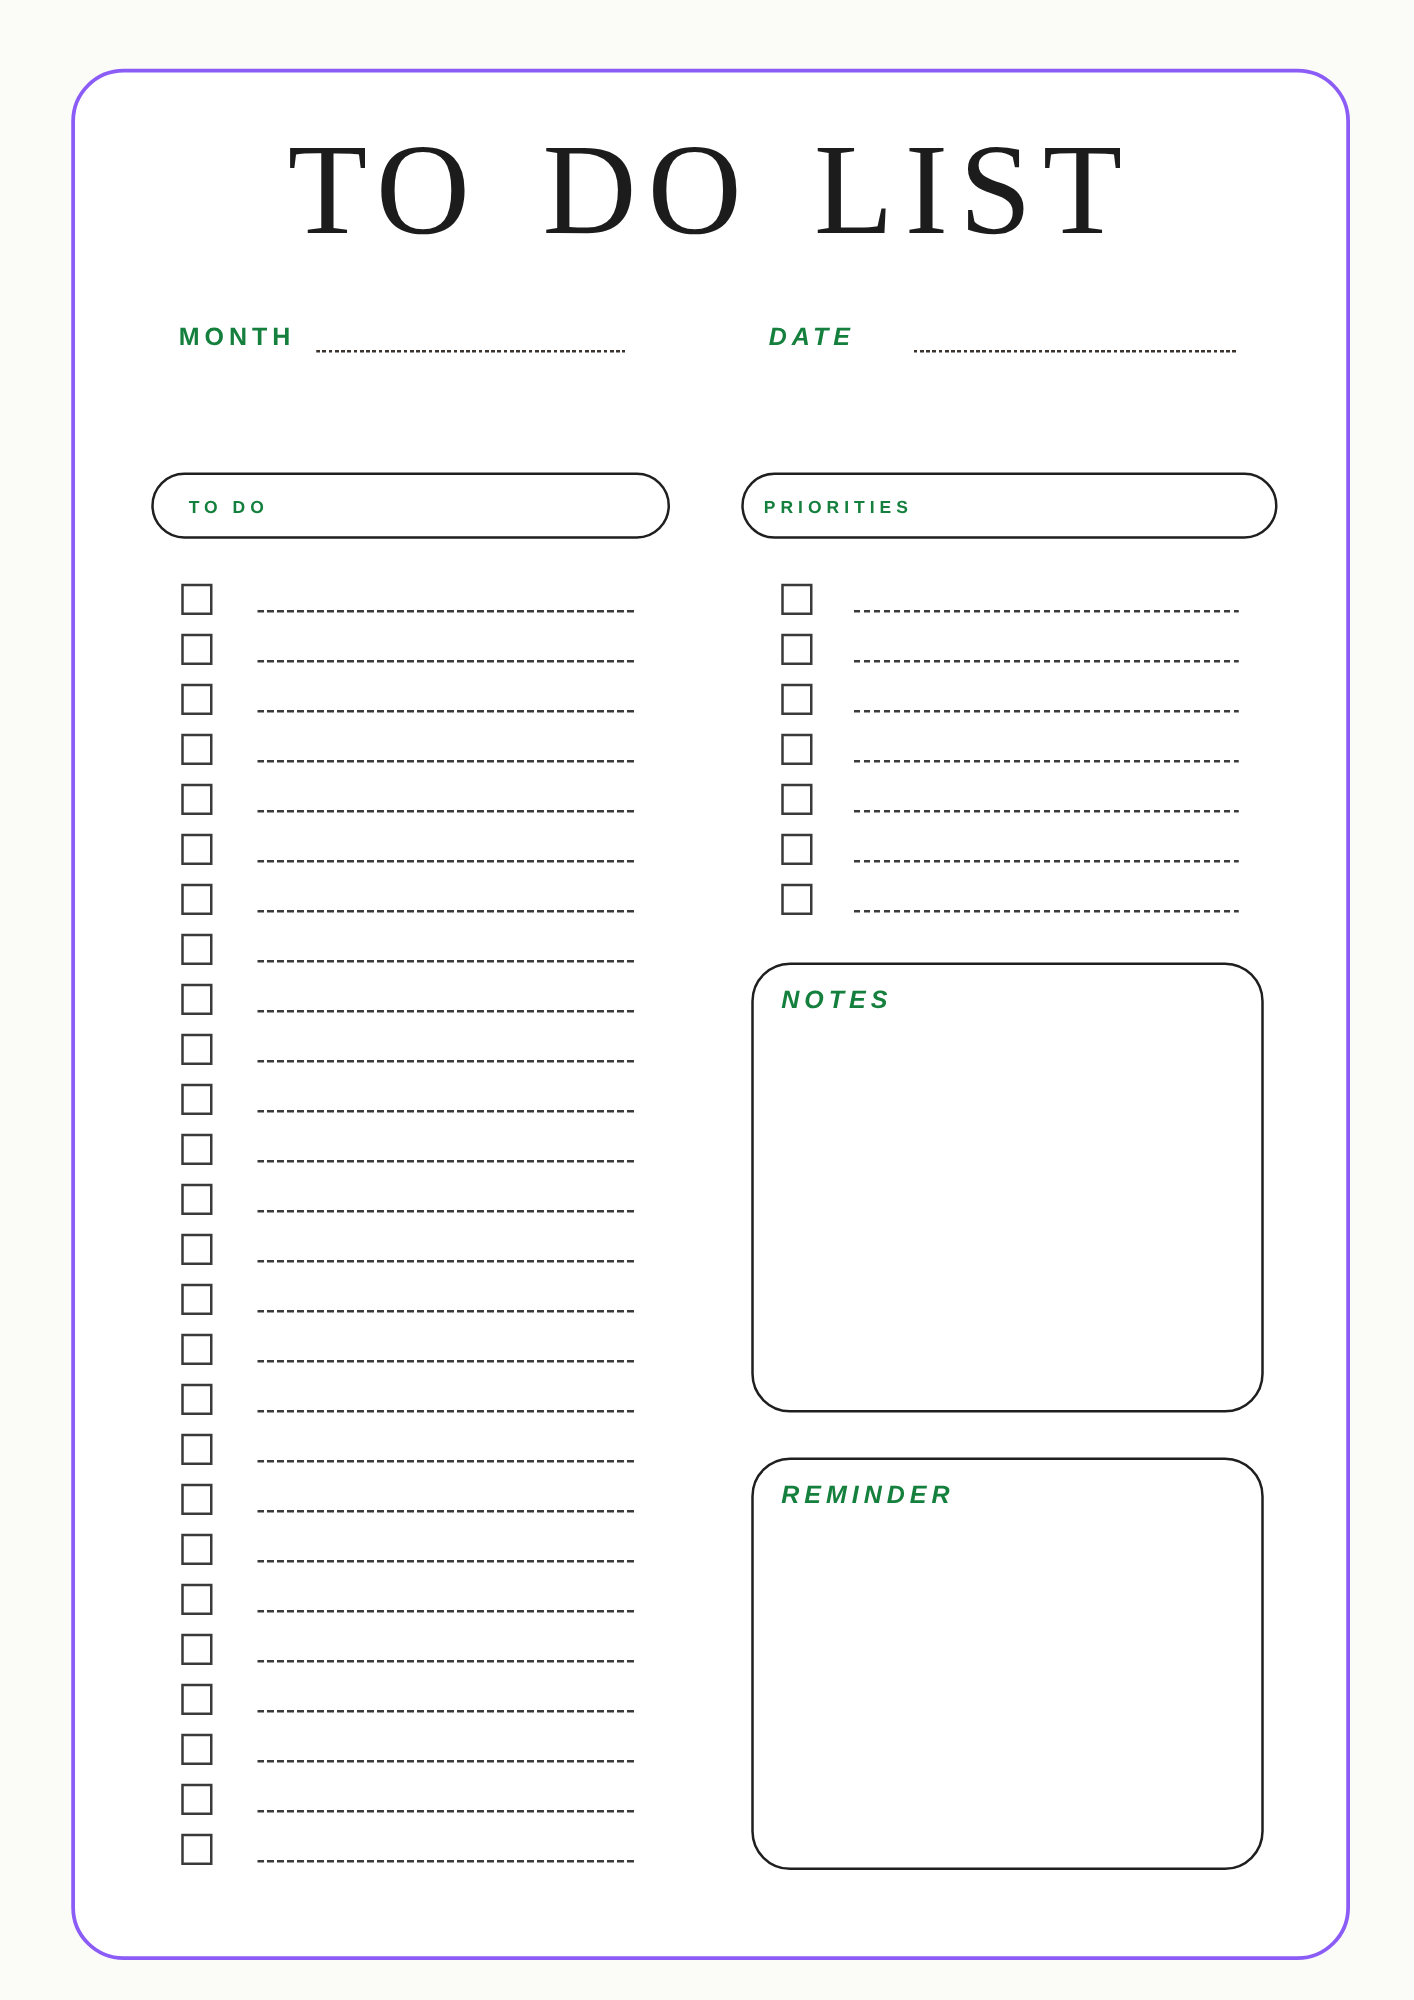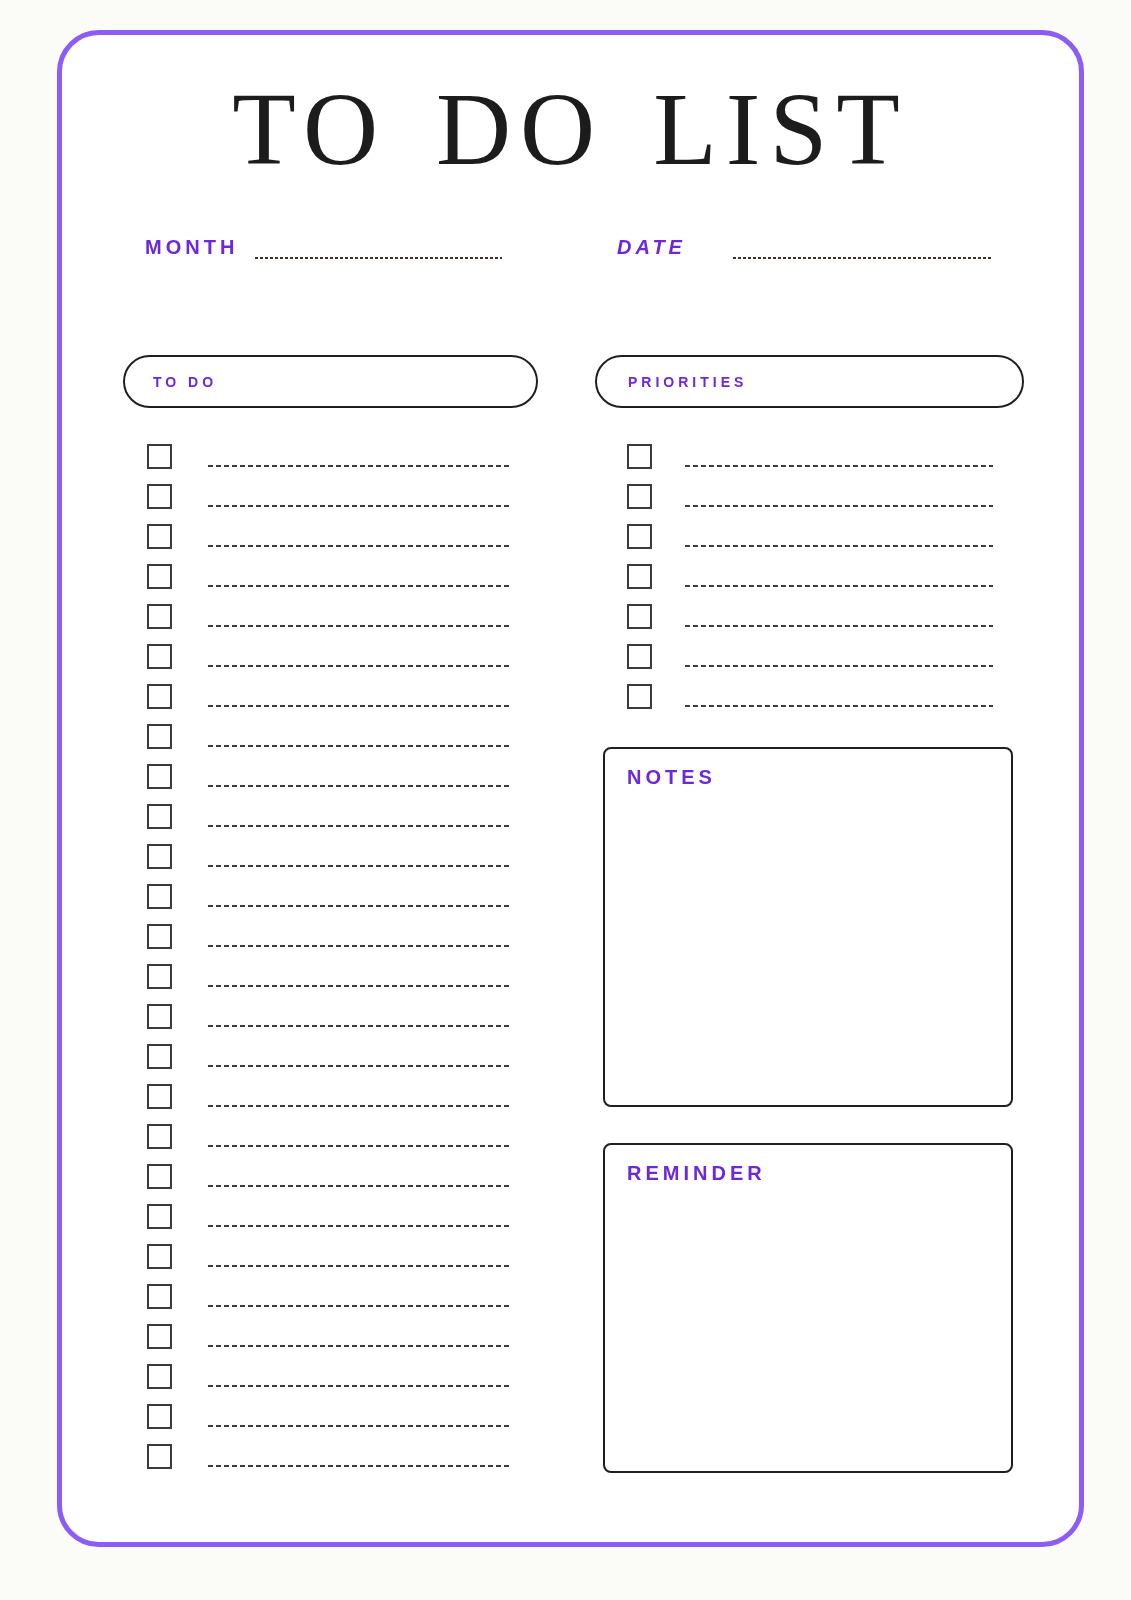--- a/index.html
+++ b/index.html
@@ -1,31 +1,31 @@
 <!DOCTYPE html>
 <html><head>
 <meta charset="utf-8">
 <style>
   html,body{margin:0;padding:0;background:#fbfbf8;}
   .canvas{
     position:relative;width:1131px;height:1600px;margin:0 auto;
     background:#fbfbf8;font-family:"Liberation Sans",sans-serif;overflow:hidden;
   }
   .page{
-    position:absolute;left:57px;top:30px;width:1017px;height:1507px;
-    background:#ffffff;border:5px solid #8b5cf6;border-radius:42px;
+    position:absolute;left:57px;top:55px;width:1017px;height:1507px;
+    background:#ffffff;border:3px solid #8b5cf6;border-radius:42px;
   }
   .abs{position:absolute;}
   .title{
     left:0;top:42px;width:100%;text-align:center;
     font-family:"Liberation Serif",serif;font-size:104px;font-weight:400;
     color:#1c1c1c;letter-spacing:9px;word-spacing:14px;line-height:1;white-space:nowrap;
   }
   .field-label,.section-label{
-    font-weight:bold;color:#6d28d9;letter-spacing:4px;font-size:20px;line-height:1;
+    font-weight:bold;color:#15803d;letter-spacing:4px;font-size:20px;line-height:1;
     white-space:nowrap;
   }
   .dotline{
     height:2px;
     background:repeating-linear-gradient(90deg,#3b342e 0 3px,transparent 3px 5px);
   }
   .pill{
     border:2px solid #1f1f1f;border-radius:27px;background:#ffffff;
     display:flex;align-items:center;height:53px;box-sizing:border-box;
   }
@@ -37,22 +37,23 @@
     position:absolute;left:0;top:0;width:25px;height:25px;box-sizing:border-box;
     border:2px solid #3a3a3a;background:#ffffff;
   }
   .dashline{
     position:absolute;bottom:2px;height:2px;
     background:repeating-linear-gradient(90deg,#3b3b3b 0 5px,transparent 5px 8px);
   }
   .rows .dashline{left:61px;width:302px;}
   .rows.right .dashline{left:58px;width:308px;}
   .bigbox{
-    border:2px solid #1f1f1f;border-radius:8px;background:#ffffff;box-sizing:border-box;
+    border:2px solid #1f1f1f;border-radius:31px;background:#ffffff;box-sizing:border-box;
     padding:18px 22px;
+    font-style:italic;
   }
   .bigbox .section-label{display:block;}
   .bigbox .box-content{display:block;margin-top:8px;min-height:60px;font-size:16px;color:#3f3630;}
 </style>
 </head>
 <body>
 
 <div class="canvas">
   <div class="page">
 
@@ -62,21 +63,21 @@
     <div class="abs dotline" style="left:193px;top:222px;width:247px;"></div>
 
     <div class="abs field-label" style="left:555px;top:202px;font-style:italic;">DATE</div>
     <div class="abs dotline" style="left:671px;top:222px;width:259px;"></div>
 
     <div class="abs pill" style="left:61px;top:320px;width:415px;">
       <span class="section-label" style="margin-left:28px;">TO DO</span>
     </div>
 
     <div class="abs pill" style="left:533px;top:320px;width:429px;">
-      <span class="section-label" style="margin-left:31px;">PRIORITIES</span>
+      <span class="section-label" style="margin-left:16px;">PRIORITIES</span>
     </div>
 
     <div class="abs rows">
 
         <div class="row">
           <span class="checkbox"></span>
           <span class="dashline"></span>
         </div>
 
         <div class="row">

